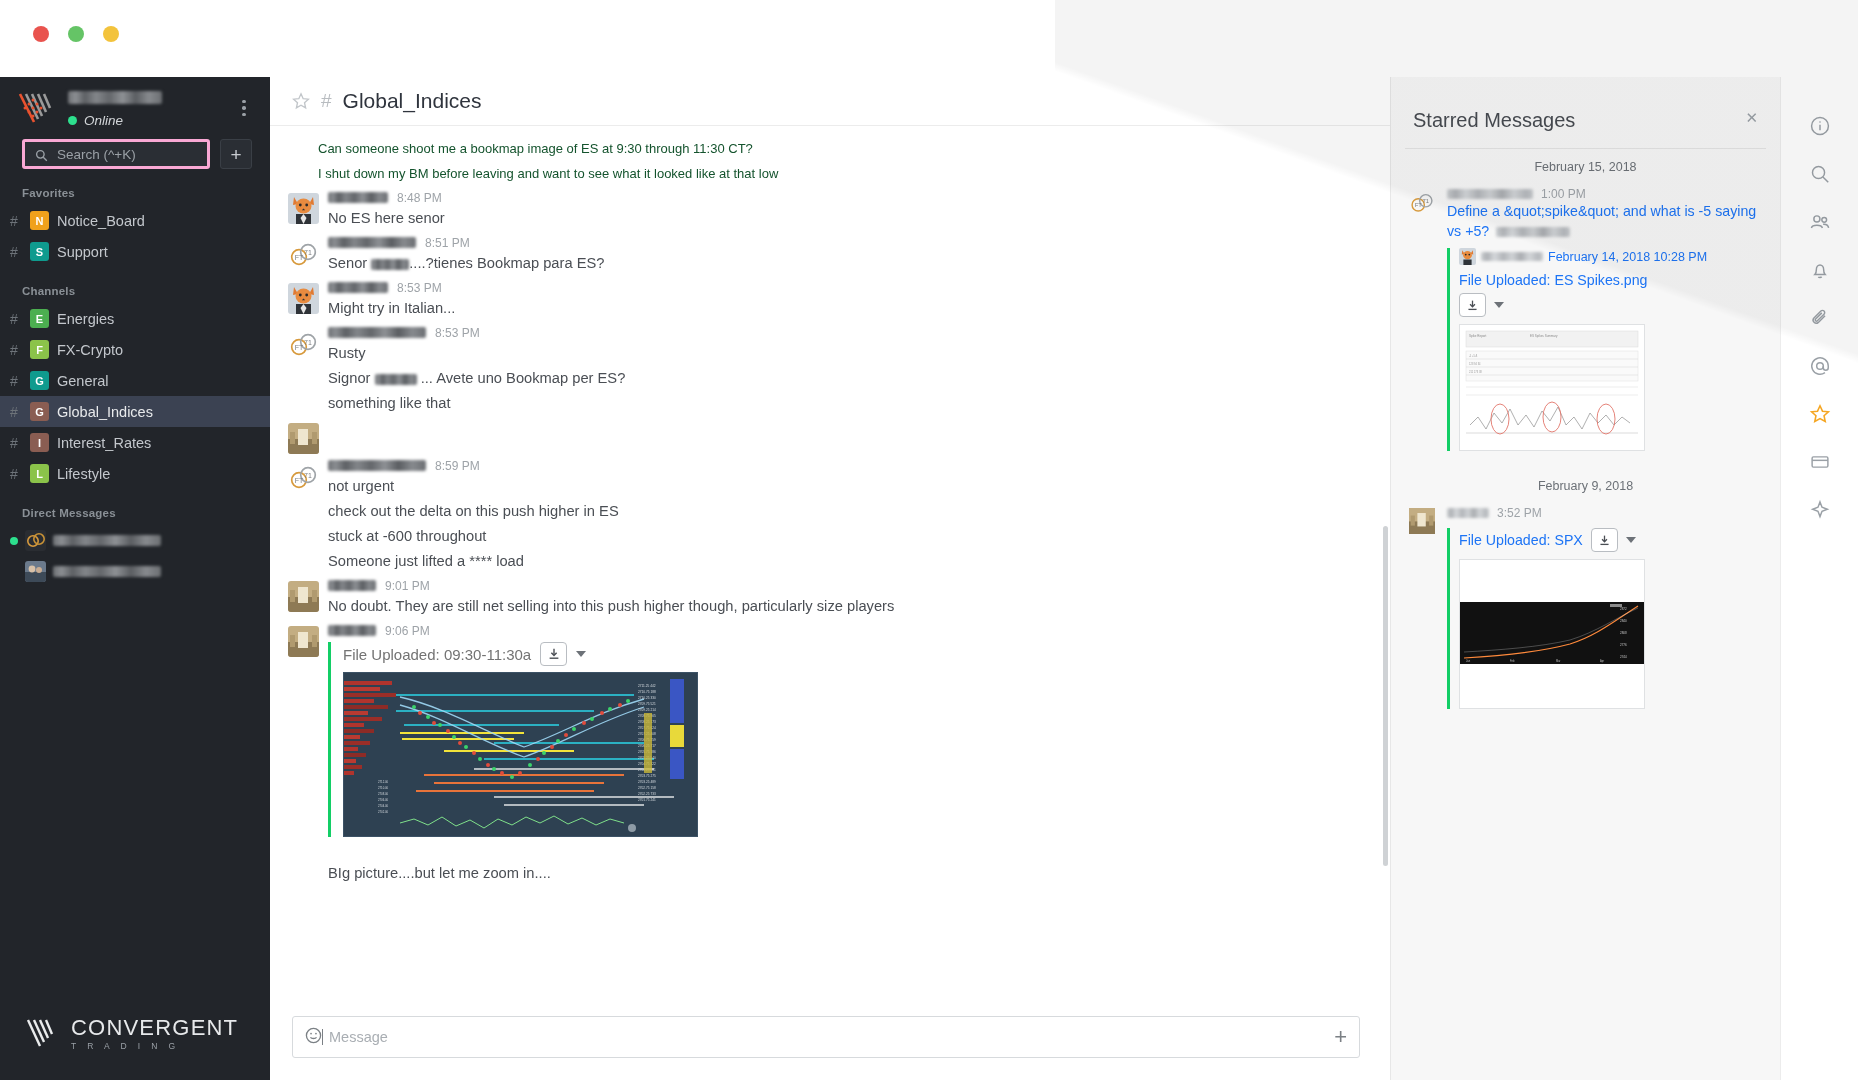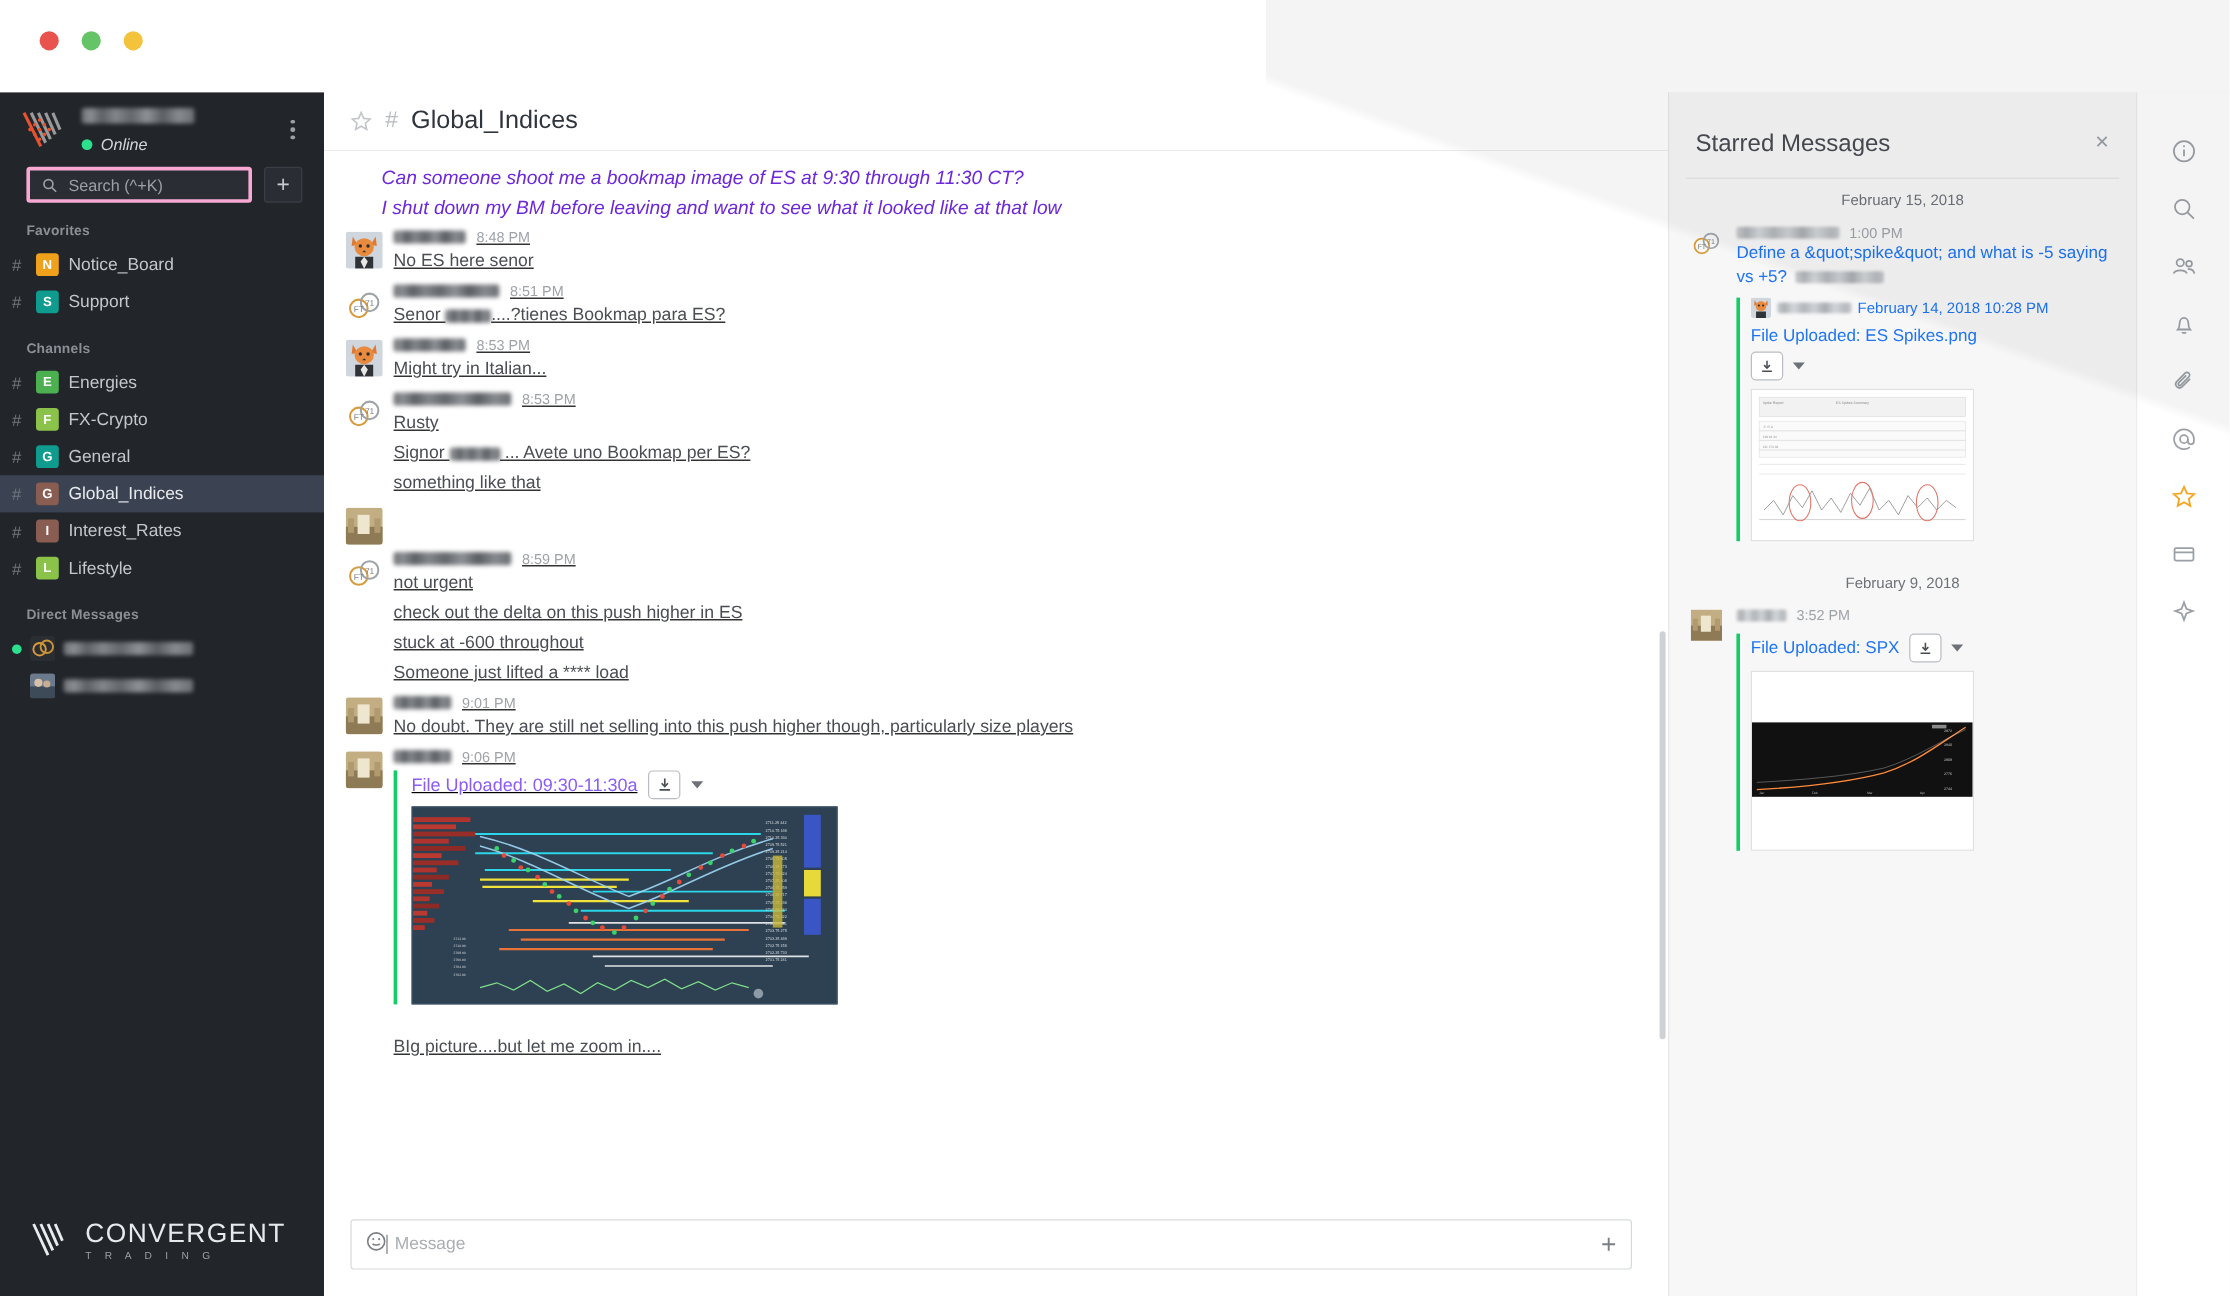--- a/index.html
+++ b/index.html
@@ -101,31 +101,31 @@
     gap: 11px; padding-left: 22px; background:#fff;
   }
   .star-outline { width: 18px; height: 18px; }
   .hdr-hash { font-size: 19px; color: #b8bcc0; }
   .hdr-title { font-size: 21px; color: #2f343d; }
 
   .msgs { position: relative; height: 830px; overflow: hidden; padding: 10px 0 0 0; background: #fff;}
   .msg { display: flex; padding: 3px 30px 0 10px; position: relative; }
   .msg .avwrap { width: 46px; flex: 0 0 46px; display: flex; justify-content: center; padding-top: 4px;}
   .av { width: 31px; height: 31px; border-radius: 3px; overflow: hidden; }
-  .msg-body { flex: 1 1 auto; padding-left: 2px; text-decoration: underline; }
+  .msg-body { flex: 1 1 auto; padding-left: 2px; }
   .msg-head { display: flex; align-items: center; gap: 9px; height: 17px; }
   .m-user { height: 11px; }
   .m-time { font-size: 12px; color: #9ea3a8; }
   .m-text { font-size: 14.7px; color: #4a4e54; line-height: 23px; padding: 1px 0; }
   .cont { padding-left: 48px; }
-  .cont .m-text { font-size: 16px; color: #6d28d9; line-height: 23px; padding: 1px 0; font-style: italic;}
+  .cont .m-text { font-size: 13px; color: #14532d; line-height: 23px; padding: 1px 0;}
 
   .file-block { border-left: 3px solid #13ce66; padding-left: 12px; margin-top: 3px; }
   .file-head { display: flex; align-items: center; gap: 9px; }
-  .file-name { font-size: 15px; color: #8b5cf6; font-weight: 500; }
+  .file-name { font-size: 15px; color: #737373; font-weight: 500; }
   .dl-btn {
     width: 27px; height: 24px; border: 1px solid #b9bdc2; border-radius: 4px;
     display: flex; align-items: center; justify-content: center; background: #fff;
   }
   .caret { width: 0; height: 0; border-left: 5px solid transparent; border-right: 5px solid transparent; border-top: 6px solid #6d7278; }
 
   .scrollbar { position: absolute; right: 2px; top: 400px; width: 5px; height: 340px; background: #cfd2d5; border-radius: 3px; }
 
   .composer { position: absolute; left: 0; bottom: 0; width: 1120px; padding: 14px 30px 22px 22px; background:#fff;}
   .cmp-box {

